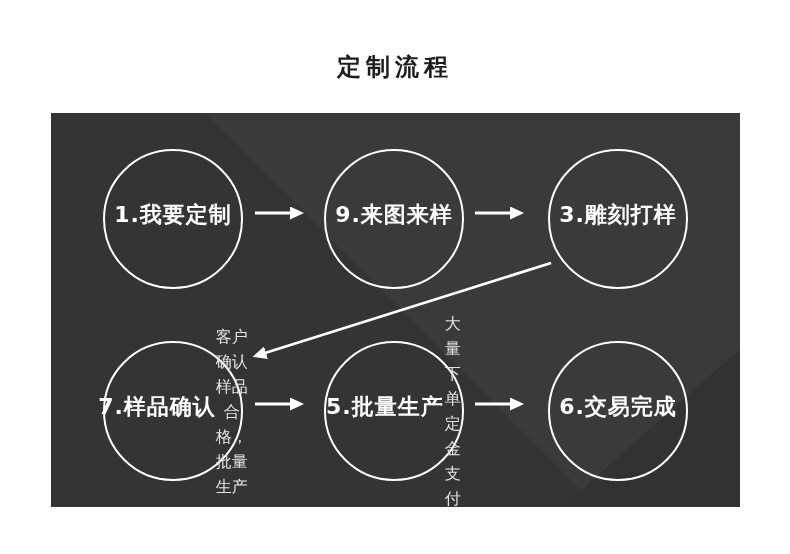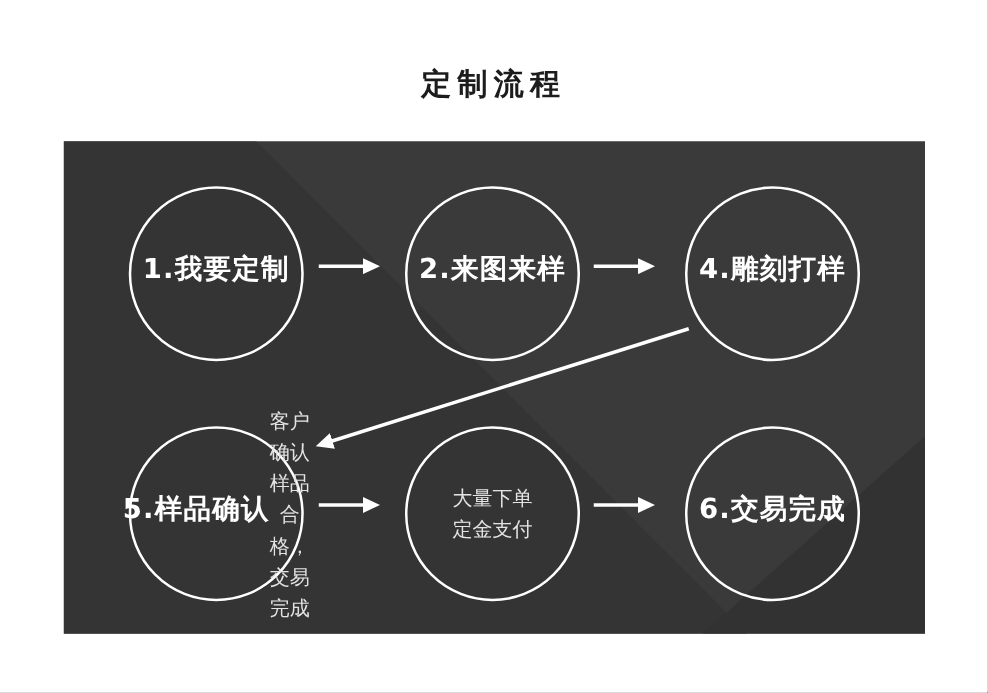--- a/index.html
+++ b/index.html
@@ -108,34 +108,35 @@
       <line x1="500" y1="150" x2="214" y2="240" stroke="#ffffff" stroke-width="2.8" marker-end="url(#ah)"></line>
       <line x1="204" y1="291" x2="240" y2="291" stroke="#ffffff" stroke-width="2.8" marker-end="url(#ah)"></line>
       <line x1="424" y1="291" x2="460" y2="291" stroke="#ffffff" stroke-width="2.8" marker-end="url(#ah)"></line>
     </svg>
 
     <div class="step-circle pos-1">
       <div class="step-heading">1.我要定制</div>
     </div>
 
     <div class="step-circle pos-2">
-      <div class="step-heading">2.来图来样</div>
+      <div class="step-heading">9.来图来样</div>
     </div>
 
     <div class="step-circle pos-3">
-      <div class="step-heading">4.雕刻打样</div>
+      <div class="step-heading">3.雕刻打样</div>
     </div>
 
     <div class="step-circle pos-4">
-      <div class="step-heading">5.样品确认</div>
+      <div class="step-heading">7.样品确认</div>
       <div class="step-body">客户确认样品合
-格，交易完成</div>
+格，批量生产</div>
     </div>
 
     <div class="step-circle pos-5">
+      <div class="step-heading">5.批量生产</div>
       <div class="step-body">大量下单
 定金支付</div>
     </div>
 
     <div class="step-circle pos-6">
       <div class="step-heading">6.交易完成</div>
     </div>
   </div>
 
 </div>

